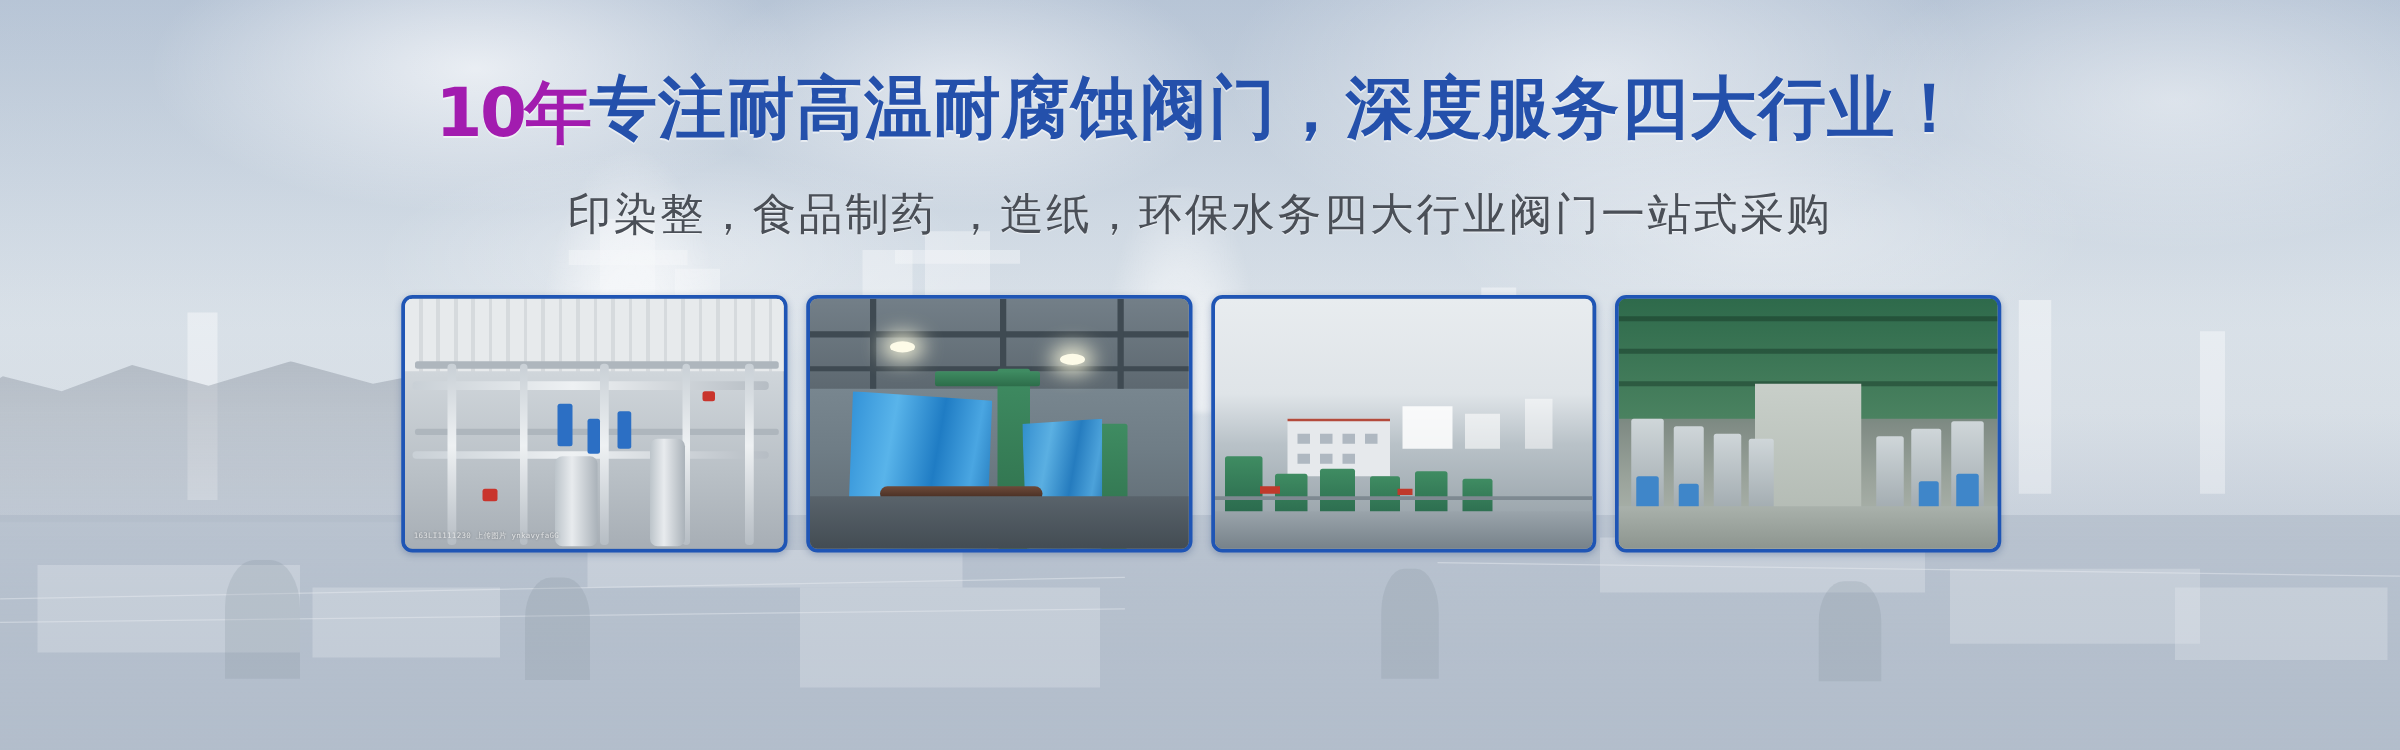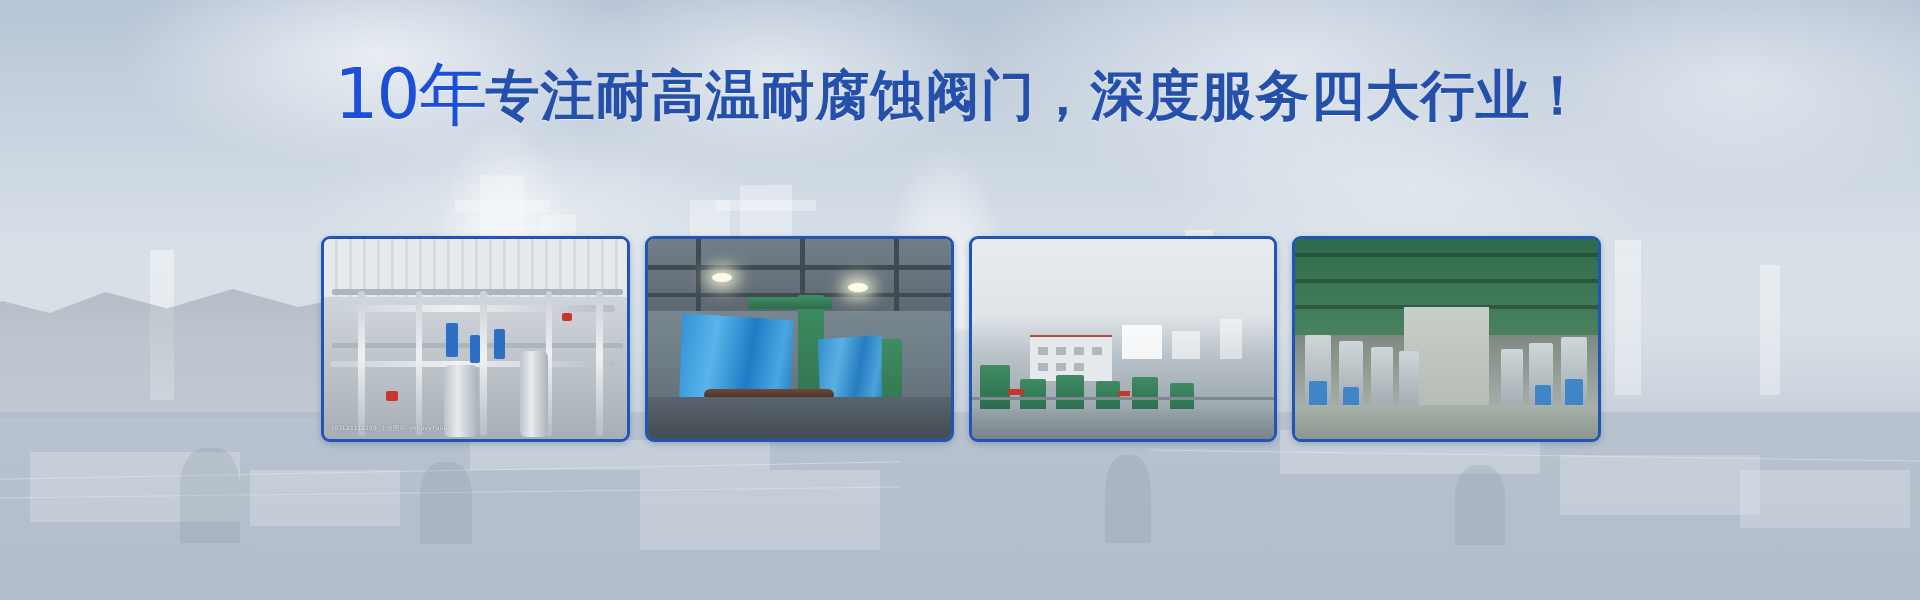--- a/index.html
+++ b/index.html
@@ -68,22 +68,22 @@
 
   
   .headline{
     position:absolute;left:0;top:60px;width:1920px;
     text-align:center;
     white-space:nowrap;
     line-height:1;
   }
   .hl-years{
     font-family:"DejaVu Sans","Liberation Sans",sans-serif;
-    font-size:69px;font-weight:normal;
-    color:#1d4ed8;
+    font-size:54px;font-weight:bold;
+    color:#a21caf;
     letter-spacing:-2px;
     text-shadow:0 1px 0 rgba(255,255,255,.55);
     vertical-align:-4px;
   }
   .hl-main{
     font-family:"DejaVu Sans","Liberation Sans",sans-serif;
     font-size:54px;font-weight:bold;
     color:#2450ab;
     letter-spacing:1px;
     text-shadow:0 1px 0 rgba(255,255,255,.5);
@@ -217,20 +217,21 @@
   <div class="tree" style="left:420px;top:462px;width:52px;height:82px;"></div>
   <div class="tree" style="left:1105px;top:455px;width:46px;height:88px;"></div>
   <div class="tree" style="left:1455px;top:465px;width:50px;height:80px;"></div>
 
   <div class="haze"></div>
 
   <div class="headline">
     <span class="hl-years">10年</span><span class="hl-main">专注耐高温耐腐蚀阀门，深度服务四大行业！</span>
   </div>
 
+  <div class="subtitle">印染整，食品制药 ，造纸，环保水务四大行业阀门一站式采购</div>
 
   <div class="photos">
 
     <div class="photo">
       <div class="inner p1">
         <div class="roof"></div>
         <div class="beam" style="left:8px;top:50px;width:96%;height:6px;"></div>
         <div class="beam" style="left:8px;top:104px;width:96%;height:5px;"></div>
         <div class="pipe" style="left:6px;top:66px;width:94%;height:7px;"></div>
         <div class="pipe" style="left:6px;top:122px;width:94%;height:6px;"></div>

